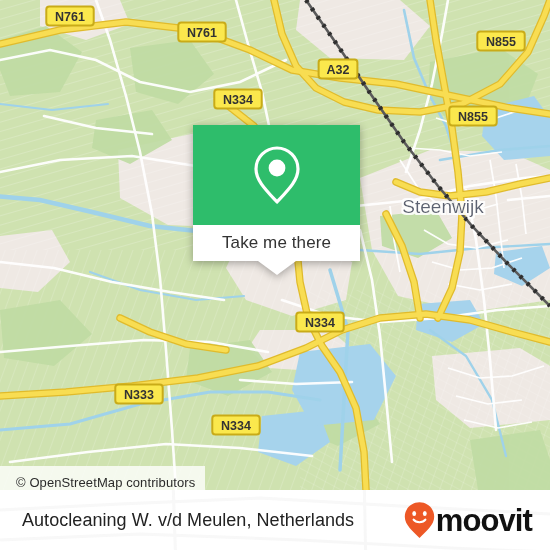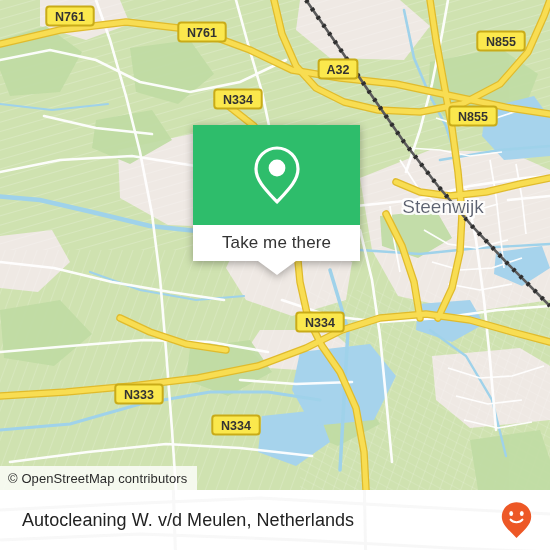--- a/index.html
+++ b/index.html
@@ -28,23 +28,23 @@
     background: #cfe0b0;
   }
   #map svg { display: block; }
 
   
   #attribution {
     position: absolute;
     left: 0;
     top: 466px;
     height: 24px;
-    padding: 0 10px 0 8px;
-    display: flex;
-    align-items: center;
+    padding: 0 10px 0 16px;
+    display: flex;
+    align-items: flex-end;
     background: rgba(255,255,255,0.78);
     font-size: 13px;
     color: #2b2b2b;
     letter-spacing: 0.1px;
     z-index: 40;
   }
 
   
   #popup {
     position: absolute;
@@ -359,16 +359,17 @@
 
     <div id="footer-title">Autocleaning W. v/d Meulen, Netherlands</div>
 
     <div id="brand">
       <svg width="31" height="37" viewBox="0 0 31 37">
         <path d="M15.5 0.8 C7.3 0.8 0.8 7.2 0.8 15.2 C0.8 23.6 9.0 29.6 15.5 36.4 C22.0 29.6 30.2 23.6 30.2 15.2 C30.2 7.2 23.7 0.8 15.5 0.8 Z" fill="#ed5826"></path>
         <ellipse cx="10.2" cy="12.0" rx="1.9" ry="2.5" fill="#ffffff"></ellipse>
         <ellipse cx="20.8" cy="12.0" rx="1.9" ry="2.5" fill="#ffffff"></ellipse>
         <path d="M9.6 18.2 C12.0 21.6 19.0 21.6 21.4 18.2" fill="none" stroke="#ffffff" stroke-width="2.1" stroke-linecap="round"></path>
       </svg>
+      <span id="brand-word">moovit</span>
     </div>
   </div>
 
 </div>
 
 </body></html>

